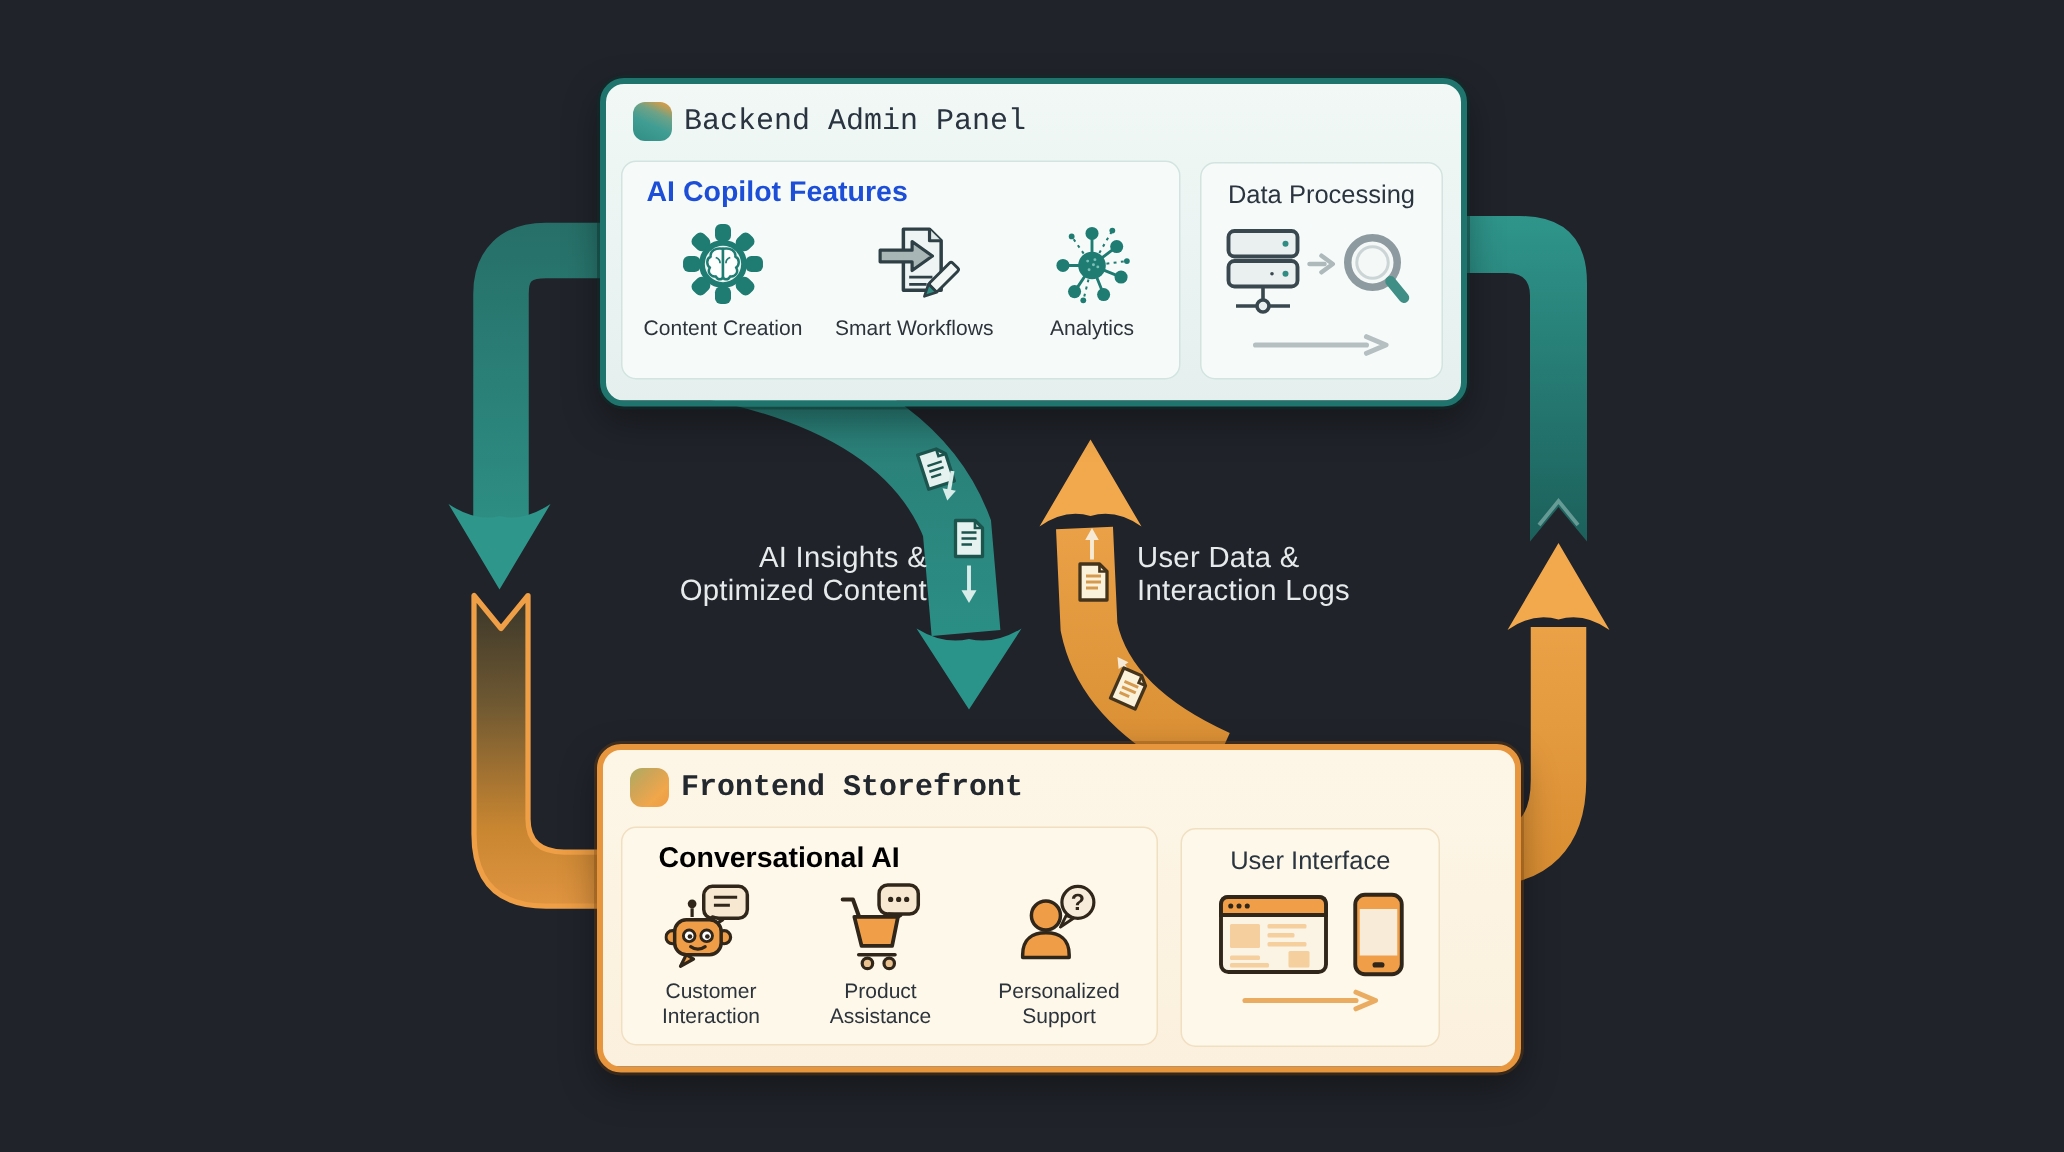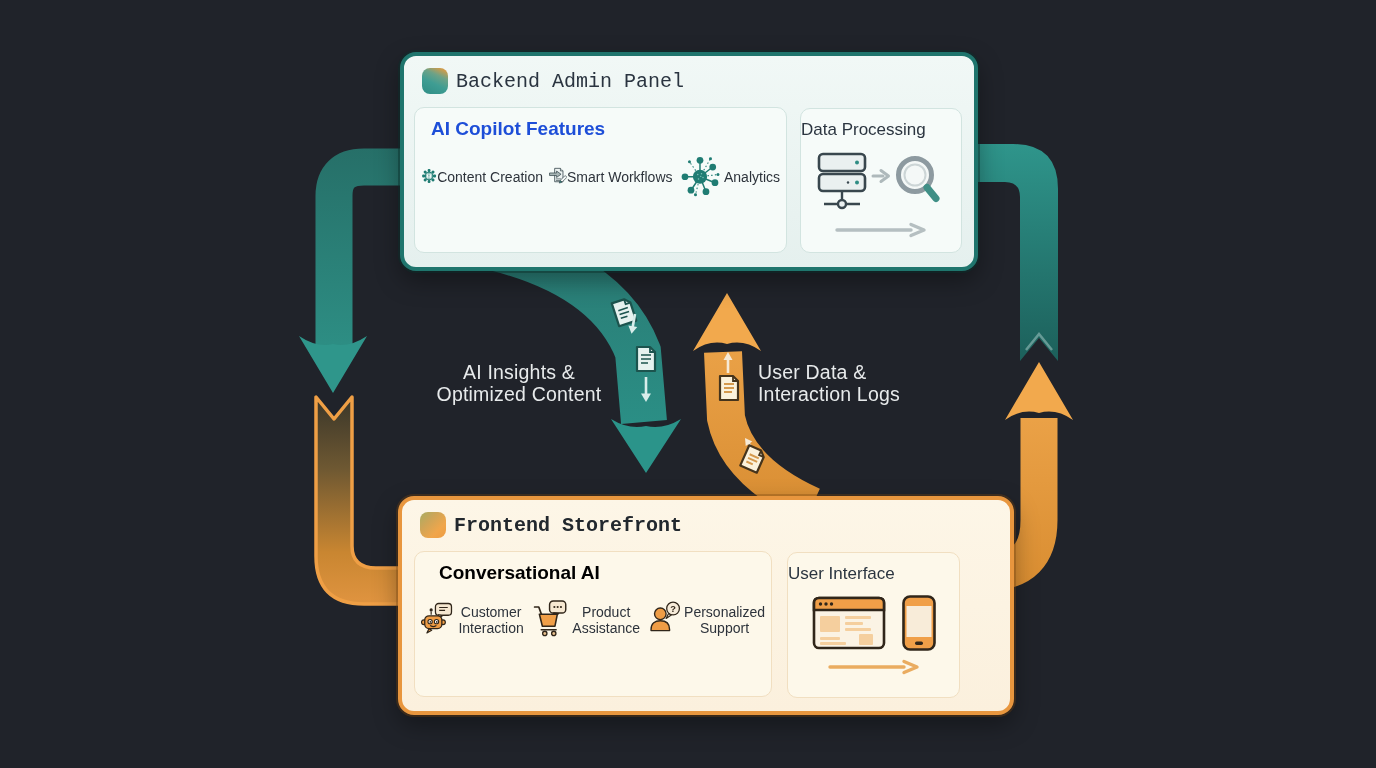--- a/index.html
+++ b/index.html
@@ -6,21 +6,21 @@
   .stage{
     position:relative;width:1376px;height:768px;overflow:hidden;
     background:#20232a;
     font-family:"Liberation Sans", sans-serif;
   }
   svg.flow-layer{position:absolute;left:0;top:0;z-index:1;}
   .flow-label{
     position:absolute;z-index:2;color:#e7eaeb;font-size:19.5px;line-height:21.5px;
     letter-spacing:.2px;
   }
-  .flow-label.right-align{text-align:center;}
+  .flow-label.right-align{text-align:right;}
   .panel{
     position:absolute;z-index:3;border-radius:16px;
   }
   .panel.teal{
     left:400px;top:52px;width:570px;height:211px;
     background:linear-gradient(180deg,#f1f8f6,#e5f0ee);
     border:4px solid #1f756d;
     box-shadow:0 0 0 2px rgba(10,48,44,.45), 0 10px 24px rgba(0,0,0,.35);
   }
   .panel.orange{
@@ -35,23 +35,23 @@
   .app-icon.backend{background:linear-gradient(205deg,#cf9c4b 0%,#cf9c4b 10%,#6da287 32%,#3f9d93 58%,#2f8d85 100%);}
   .app-icon.frontend{background:linear-gradient(135deg,#a9ad63 0%,#cfa557 35%,#f0a64b 70%,#ee9c42 100%);}
   .panel-title{font-size:20px;color:#2a3440;font-weight:500;}
   .panel.orange .panel-title{font-weight:700;color:#22282e;}
   .card{position:absolute;border-radius:10px;}
   .panel.teal .card{background:#f6fbf9;border:1.5px solid #d2e4e0;}
   .panel.orange .card{background:#fdf8ea;border:1.5px solid #f1dfc1;}
   .card-heading{margin:10px 0 0 16px;font-size:19px;font-weight:700;}
   .card-heading.teal-h{color:#1d4ed8;}
   .card-heading.orange-h{color:#000000;margin-left:24px;}
-  .card-heading.plain{margin:11px 0 0 0;font-weight:500;font-size:17px;color:#2b3540;}
+  .card-heading.plain{margin:11px 0 0 0;text-align:center;font-weight:500;font-size:17px;color:#2b3540;}
   .icon-row{display:flex;justify-content:space-between;padding:4px 6px 0 6px;}
-  .feature{display:flex;flex-direction:row;align-items:center;}
+  .feature{display:flex;flex-direction:column;align-items:center;}
   .feature .flabel{margin-top:2px;font-size:14px;color:#2d333b;text-align:center;line-height:16.5px;}
   .nowrap{white-space:nowrap;}
   .w118{width:122px;} .w124{width:126px;} .w100{width:104px;}
   .w104{width:106px;} .w112{width:112px;} .w116{width:118px;}
   .center-row{display:flex;justify-content:center;align-items:center;}
 </style>
 </head>
 <body>
 
 <div class="stage">

